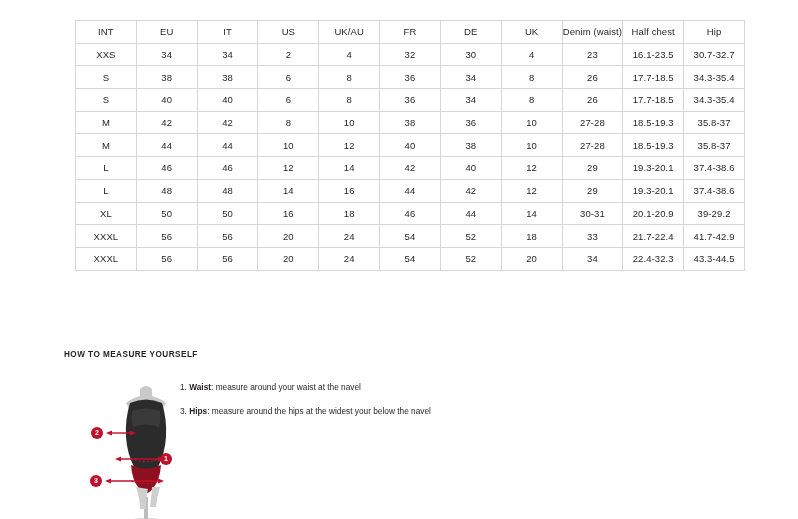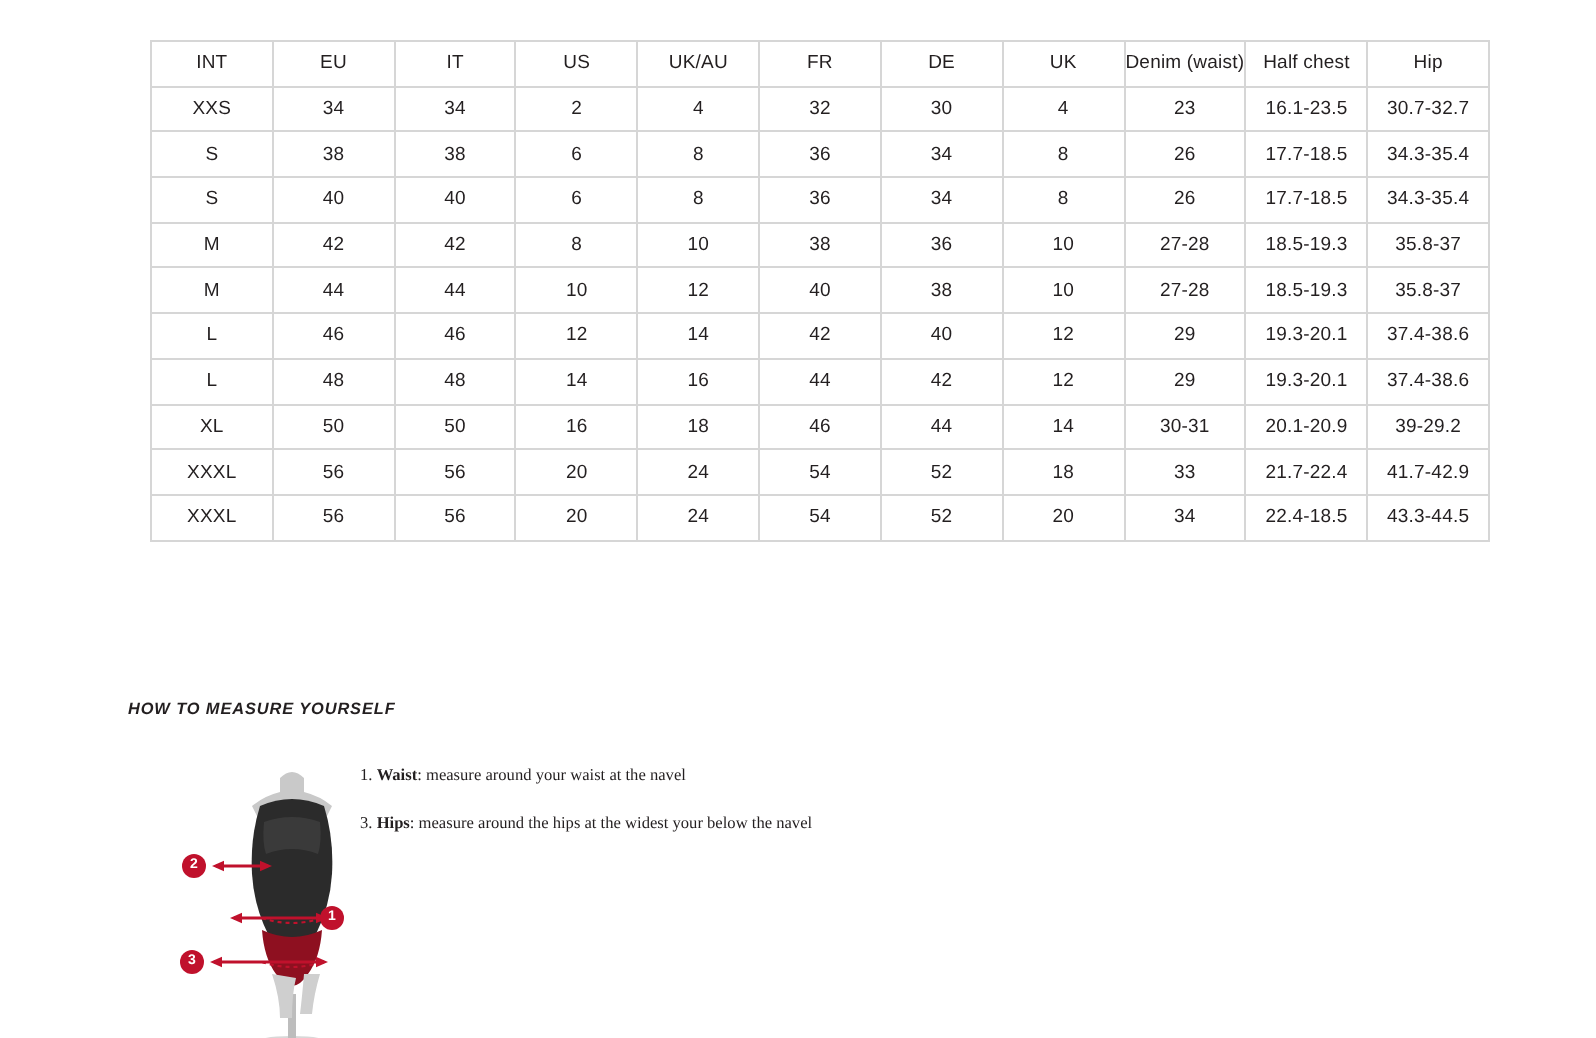--- a/index.html
+++ b/index.html
@@ -55,21 +55,20 @@
     left: 64px;
     top: 350px;
     width: 700px;
   }
   .howto-title {
     font-size: 8.2px;
     font-weight: bold;
     letter-spacing: 0.45px;
     color: #231f20;
     margin-bottom: 10px;
-    font-style: italic;
   }
   .howto-body {
     position: relative;
     display: block;
   }
   .figure {
     position: absolute;
     left: 20px;
     top: 10px;
     width: 135px;
@@ -79,21 +78,20 @@
     position: absolute;
     left: 116px;
     top: 13px;
     width: 520px;
   }
   .note {
     font-size: 8.3px;
     line-height: 11px;
     margin-bottom: 12.5px;
     color: #231f20;
-    font-family: Liberation Serif, serif;
   }
   .note b {
     font-weight: bold;
   }
 
   
   .mann {
     position: absolute;
     left: 0;
     top: 0;
@@ -257,21 +255,21 @@
           <tr>
             <td>XXXL</td>
             <td>56</td>
             <td>56</td>
             <td>20</td>
             <td>24</td>
             <td>54</td>
             <td>52</td>
             <td>20</td>
             <td>34</td>
-            <td>22.4-18.5</td>
+            <td>22.4-32.3</td>
             <td>43.3-44.5</td>
           </tr>
         </tbody>
     </table>
   </div>
 
   <div class="howto">
     <div class="howto-title">HOW TO MEASURE YOURSELF</div>
 
     <div class="howto-body">

